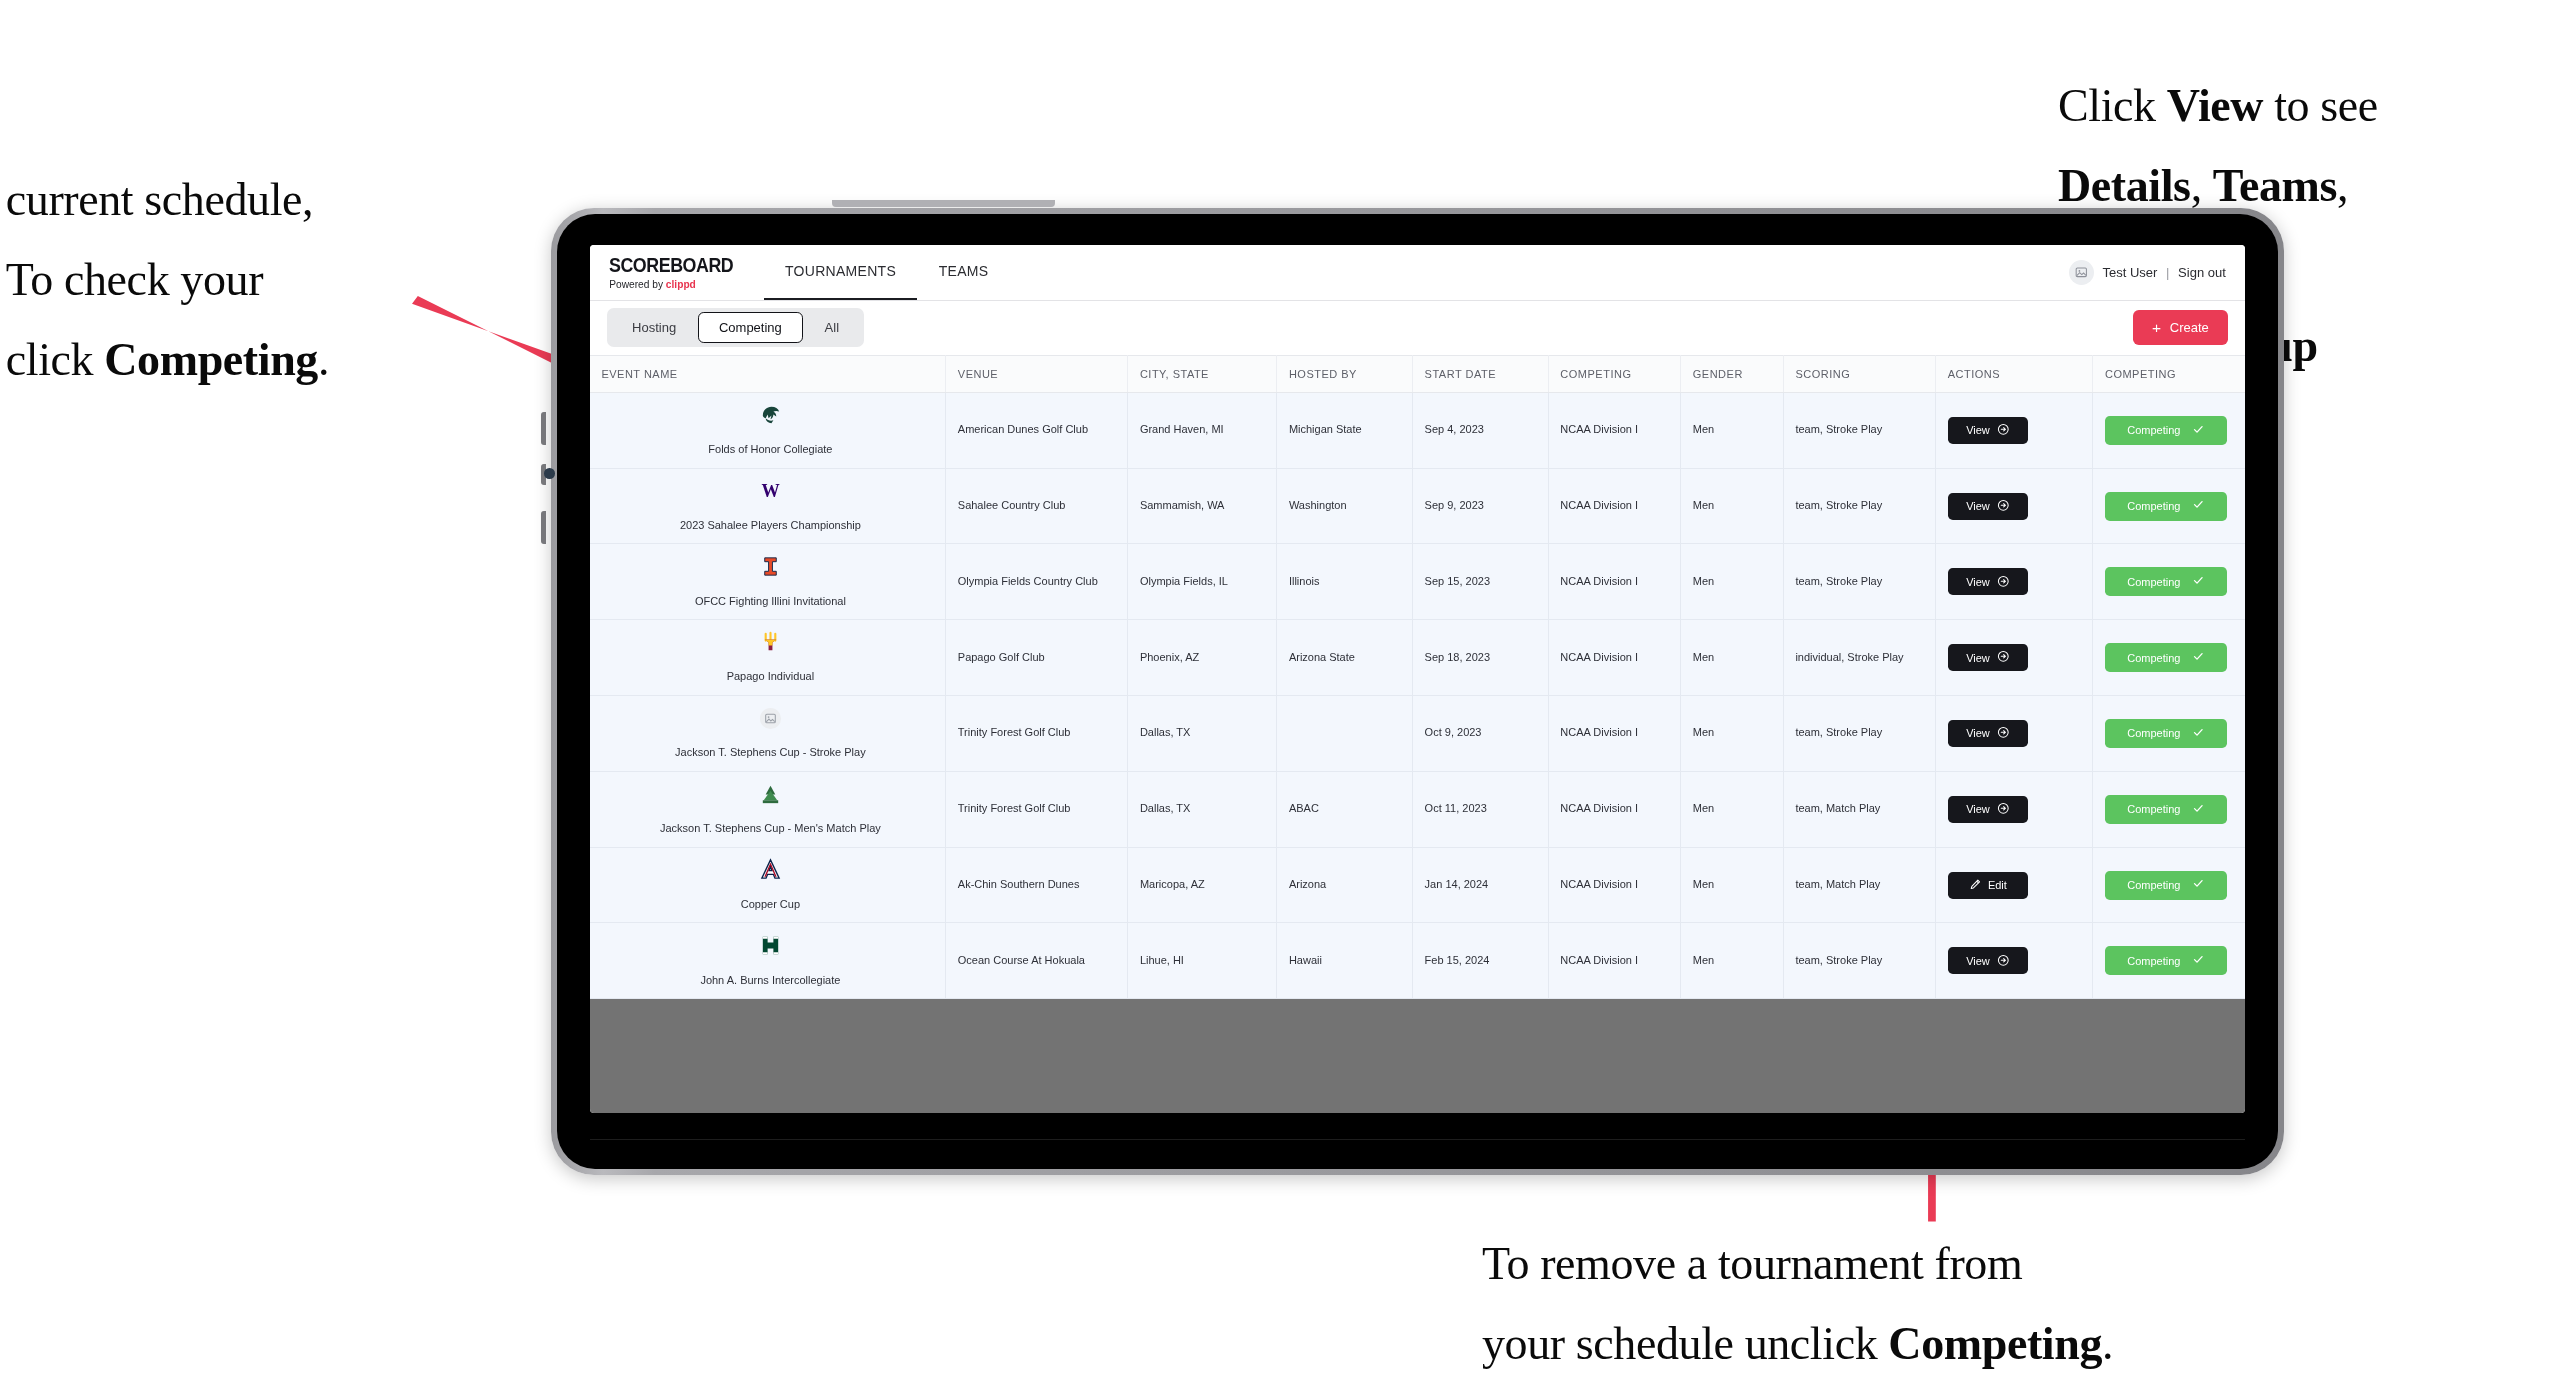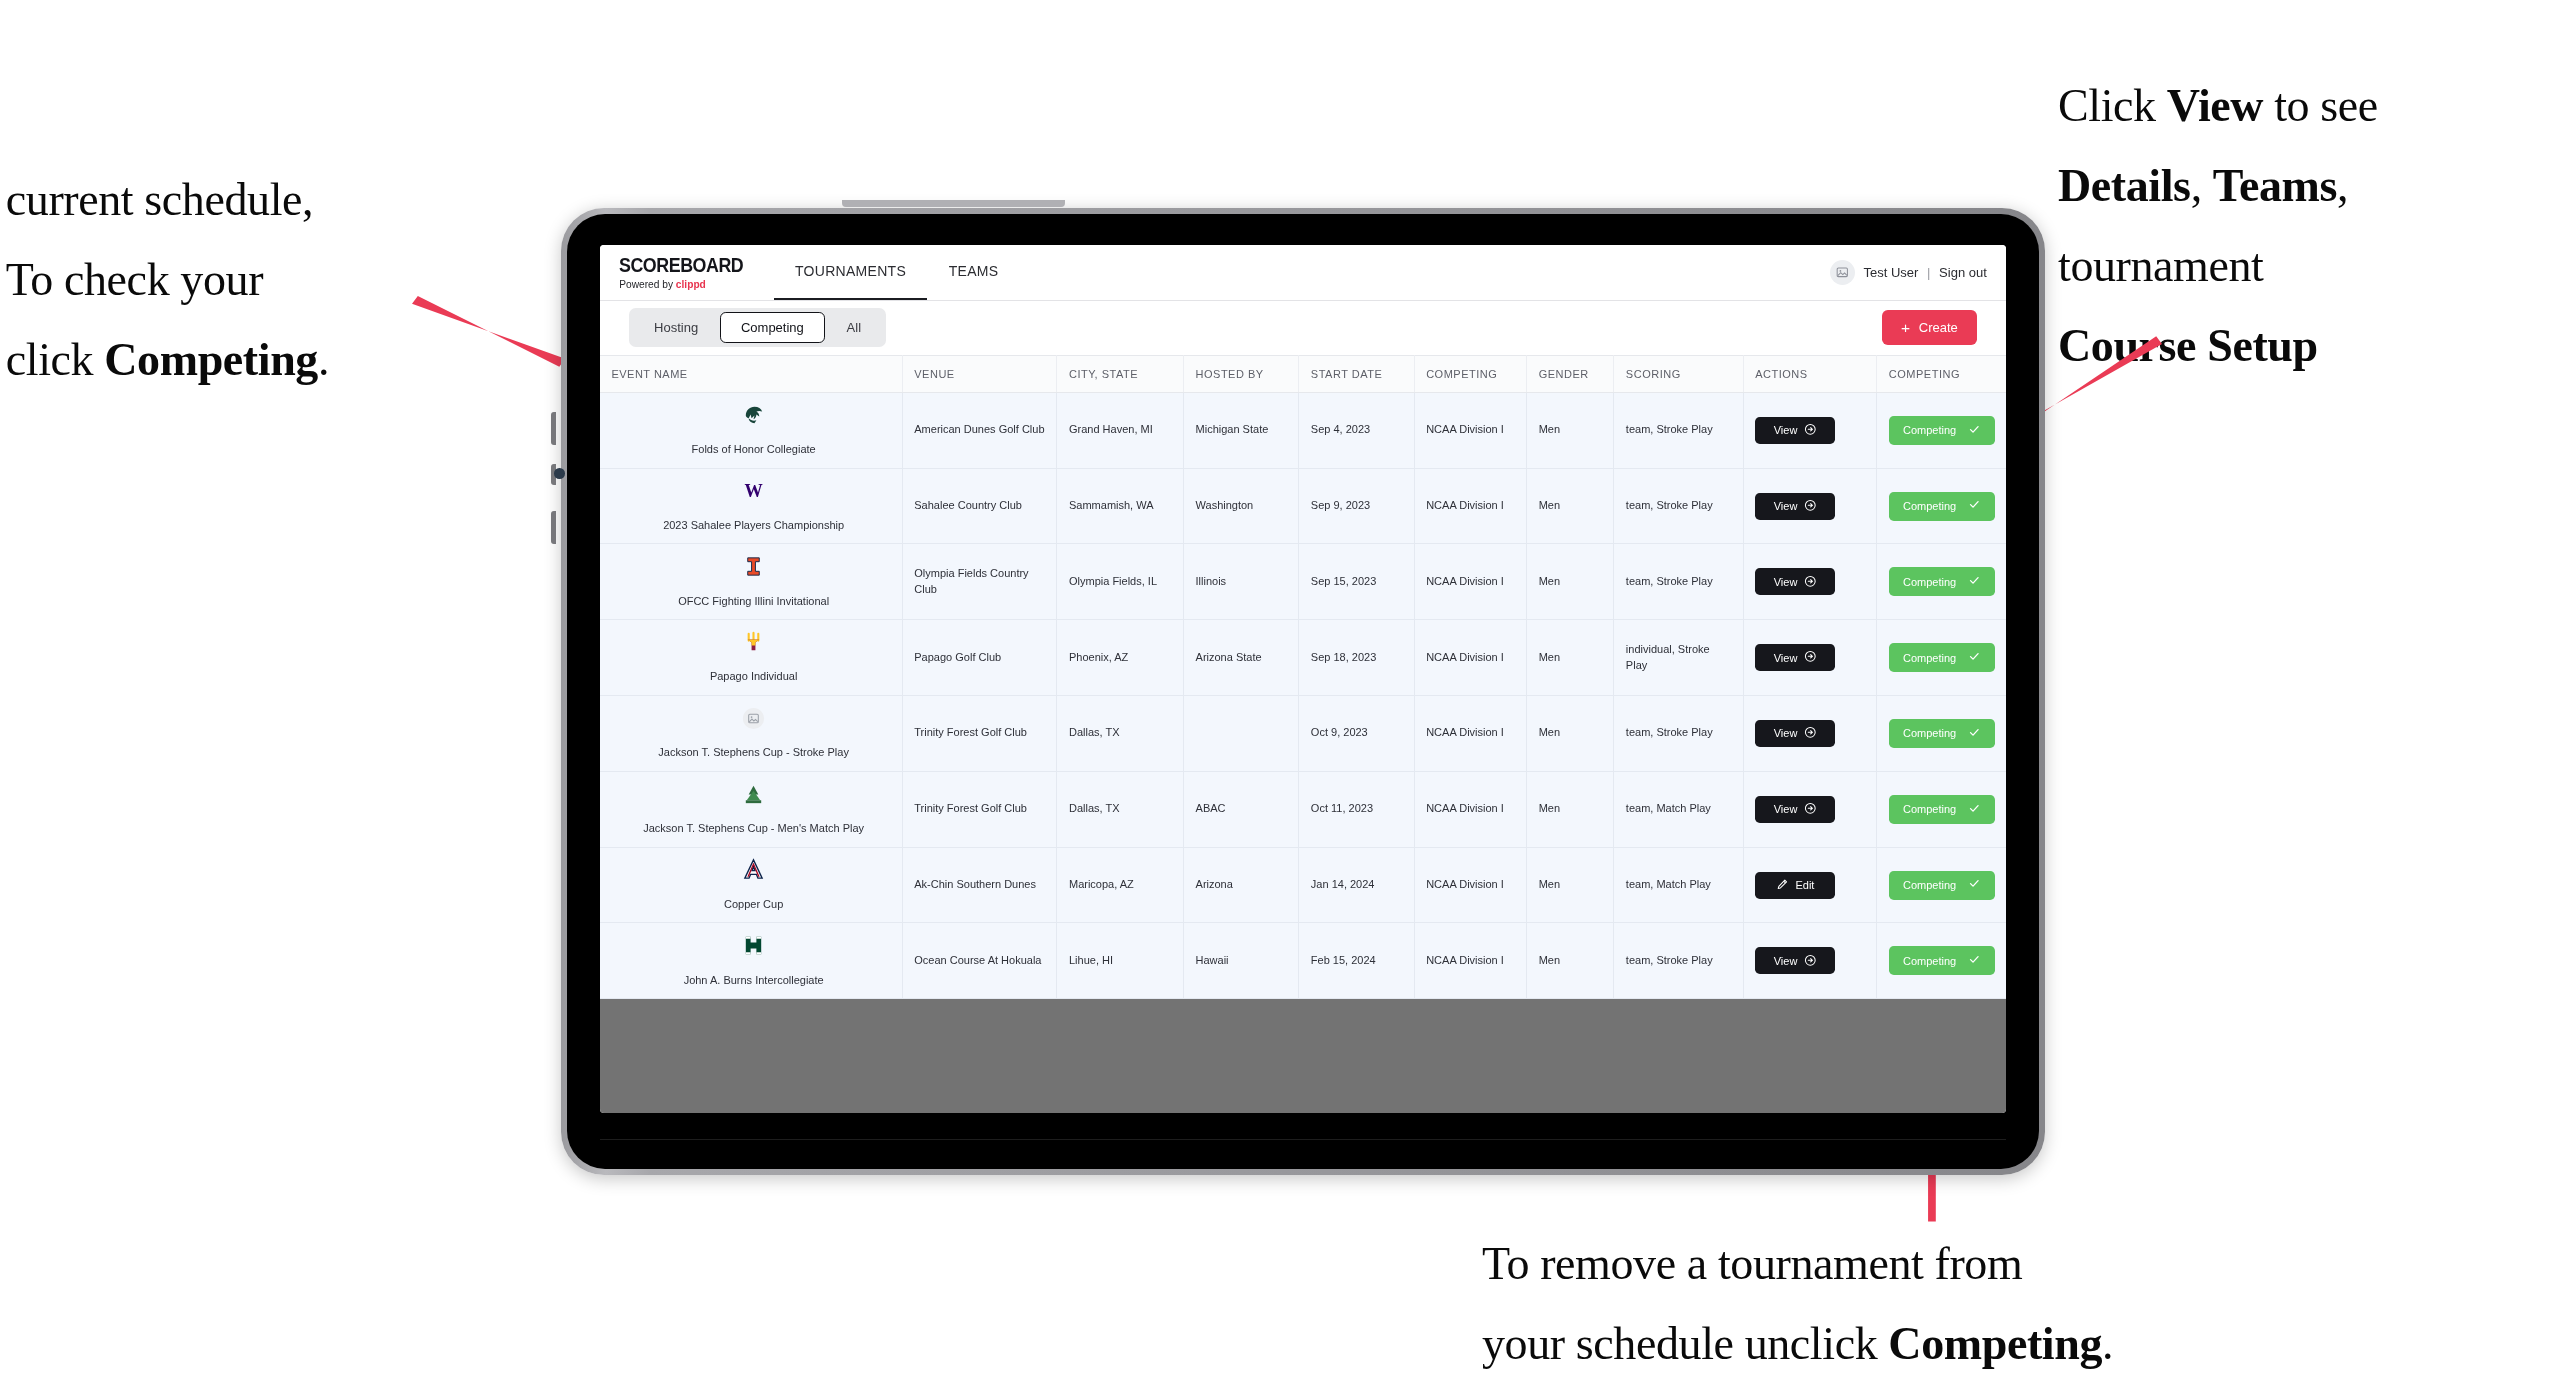--- a/index.html
+++ b/index.html
@@ -26,26 +26,25 @@
 
   
   .arrow { position: absolute; overflow: visible; }
   #arrow-left   { left: 412px;  top: 296px;  width: 252px; height: 126px; }
   #arrow-right  { left: 1920px; top: 344px;  width: 242px; height: 126px; }
   #arrow-bottom { left: 1872px; top: 902px;  width: 116px; height: 320px; }
 
   
   #device {
     position: absolute; left: 551px; top: 208px;
-    width: 1484px; height: 967px;
+    width: 1733px; height: 967px;
     background: linear-gradient(90deg,#9a9a9e 0%, #b9b9bd 3%, #a7a7ab 6%, #86868a 100%);
     border-radius: 43px;
     box-shadow: 0 3.9px 17.5px rgba(0,0,0,0.22);
     padding: 5.8px;
-    margin-left: 10px;
   }
   #bezel {
     width: 100%; height: 100%;
     background: #000;
     border-radius: 38px;
     padding: 31px 33px 56px 33px;
     position: relative;
   }
   
   .side-btn { position: absolute; left: -9.7px; width: 4.8px; background: #77777b; border-radius: 2.9px 0 0 2.9px; }
@@ -95,21 +94,21 @@
   }
   #avatar svg { display:block; }
   .divider-pipe { color:#9a9ba1; }
   #signout { cursor: pointer; }
 
   
   #toolbar {
     height: 54px; flex: 0 0 54px;
     background: #ffffff;
     display: flex; align-items: center;
-    padding: 0 29px;
+    padding: 0 17px;
   }
   #segmented {
     display: inline-flex; align-items: center;
     background: #e9eaec; border-radius: 6.8px; padding: 3.9px; height: 39px;
   }
   .seg {
     height: 31px; padding: 0 20.4px; display:flex; align-items:center;
     font-size: 13px; color: #3b3c42; border-radius: 5.8px; cursor: pointer;
     background: transparent; border: 1.9px solid transparent;
   }

